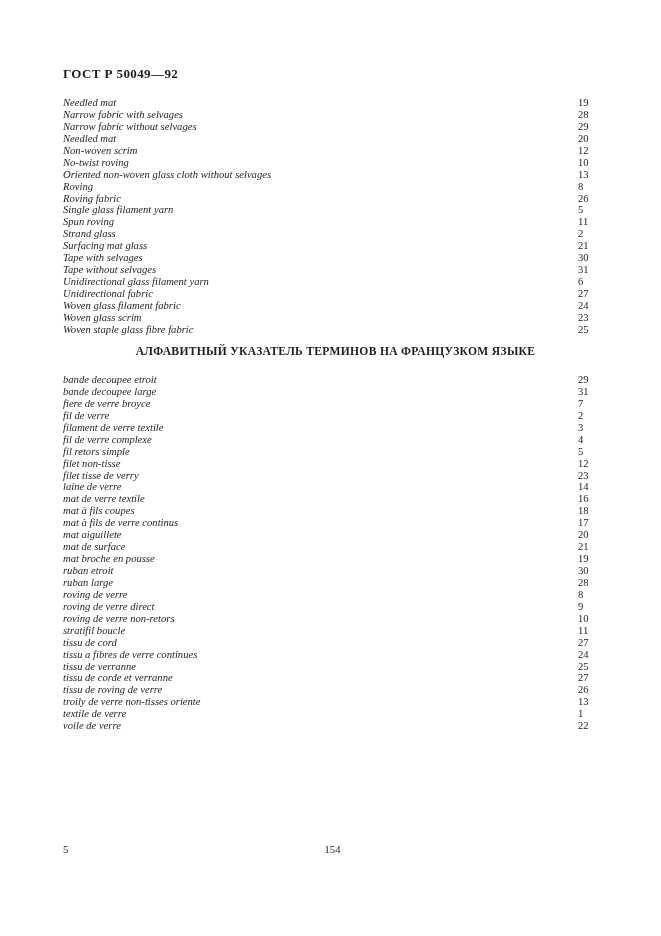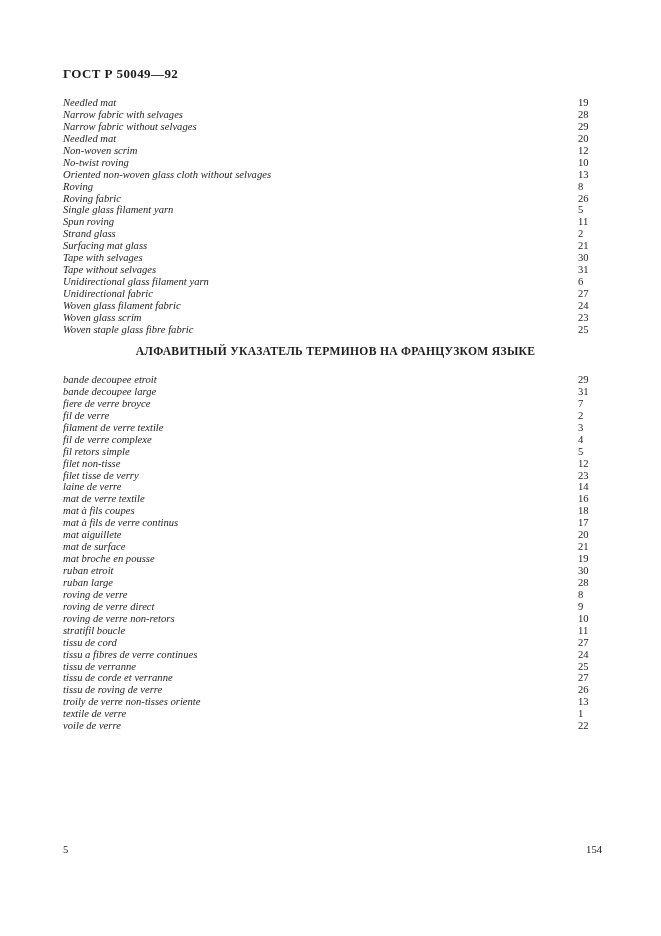--- a/index.html
+++ b/index.html
@@ -66,21 +66,21 @@
     position: absolute;
     top: 844px;
     left: 63px;
     font-size: 10.6px;
   }
   .footer-center {
     position: absolute;
     top: 844px;
     left: 63px;
     width: 539px;
-    text-align: right;
+    text-align: center;
     font-size: 10.6px;
   }
 </style>
 </head>
 <body>
 
 <div class="page">
 
   <div class="doc-header">ГОСТ Р 50049—92</div>
 

